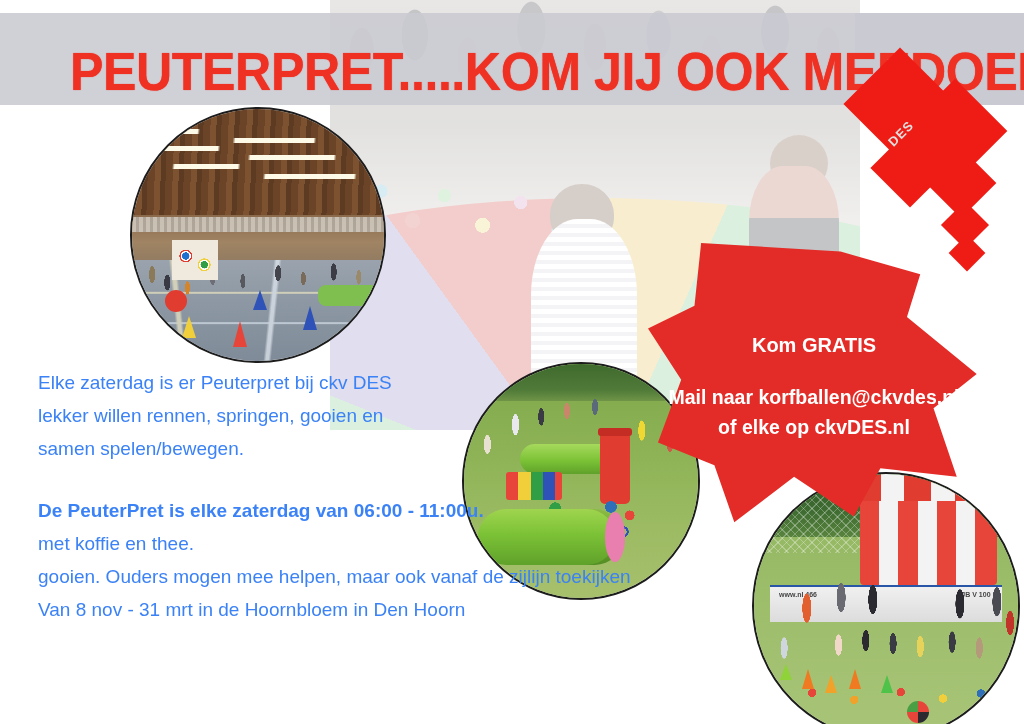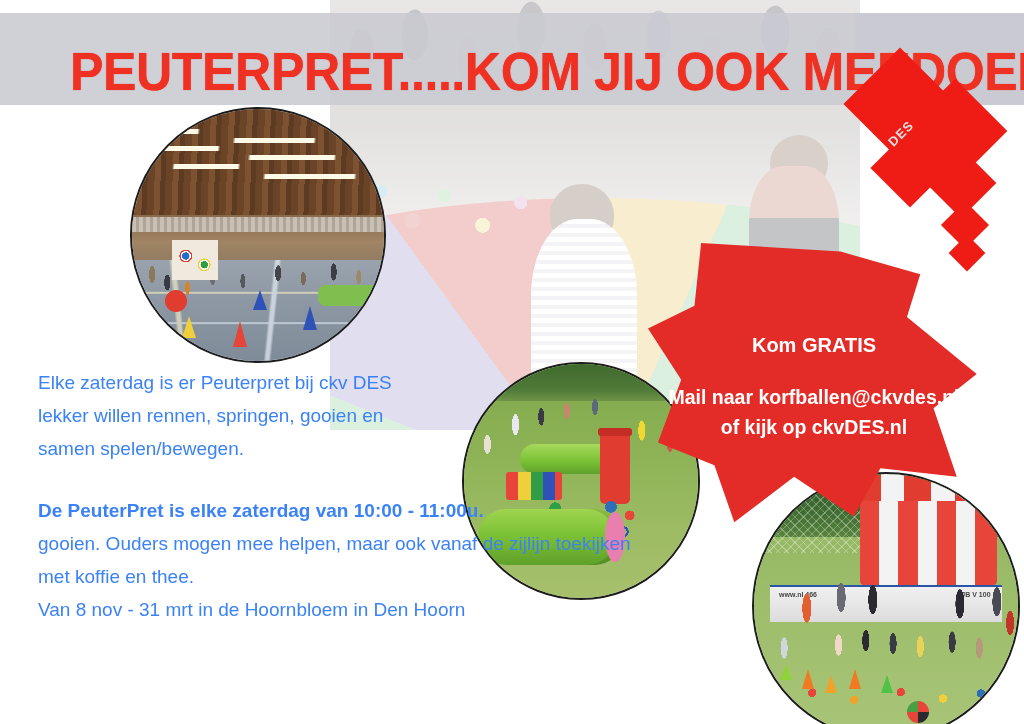--- a/index.html
+++ b/index.html
@@ -459,32 +459,32 @@
     <div class="cone2 f-c4"></div>
     <div class="strewn"></div>
     <div class="bigball"></div>
   </div>
 
   <div class="badge"></div>
   <div class="badge-text">
     <span class="line">Kom GRATIS</span>
     <div class="badge-gap"></div>
     <span class="line mail">Mail naar korfballen@ckvdes.nl</span>
-    <span class="line mail">of kijk op ckvDES.nl</span>
+    <span class="line mail">of elke op ckvDES.nl</span>
   </div>
 
   <div class="body-copy">
     <div class="para p1">
       <span class="sub-line">Elke zaterdag is er Peuterpret bij ckv DES</span>
       <span class="sub-line">lekker willen rennen, springen, gooien en</span>
       <span class="sub-line">samen spelen/bewegen.</span>
     </div>
     <div class="gap"></div>
     <div class="para">
-      <span class="sub-line bold-line">De PeuterPret is elke zaterdag van 10:00 - 11:00u.</span>
+      <span class="sub-line bold-line">De PeuterPret is elke zaterdag van 06:00 - 11:00u.</span>
+      <span class="sub-line">met koffie en thee.</span>
       <span class="sub-line">gooien. Ouders mogen mee helpen, maar ook vanaf de zijlijn toekijken</span>
-      <span class="sub-line">met koffie en thee.</span>
       <span class="sub-line">Van 8 nov - 31 mrt in de Hoornbloem in Den Hoorn</span>
 
     </div>
   </div>
 
 </div>
 
 </body></html>

